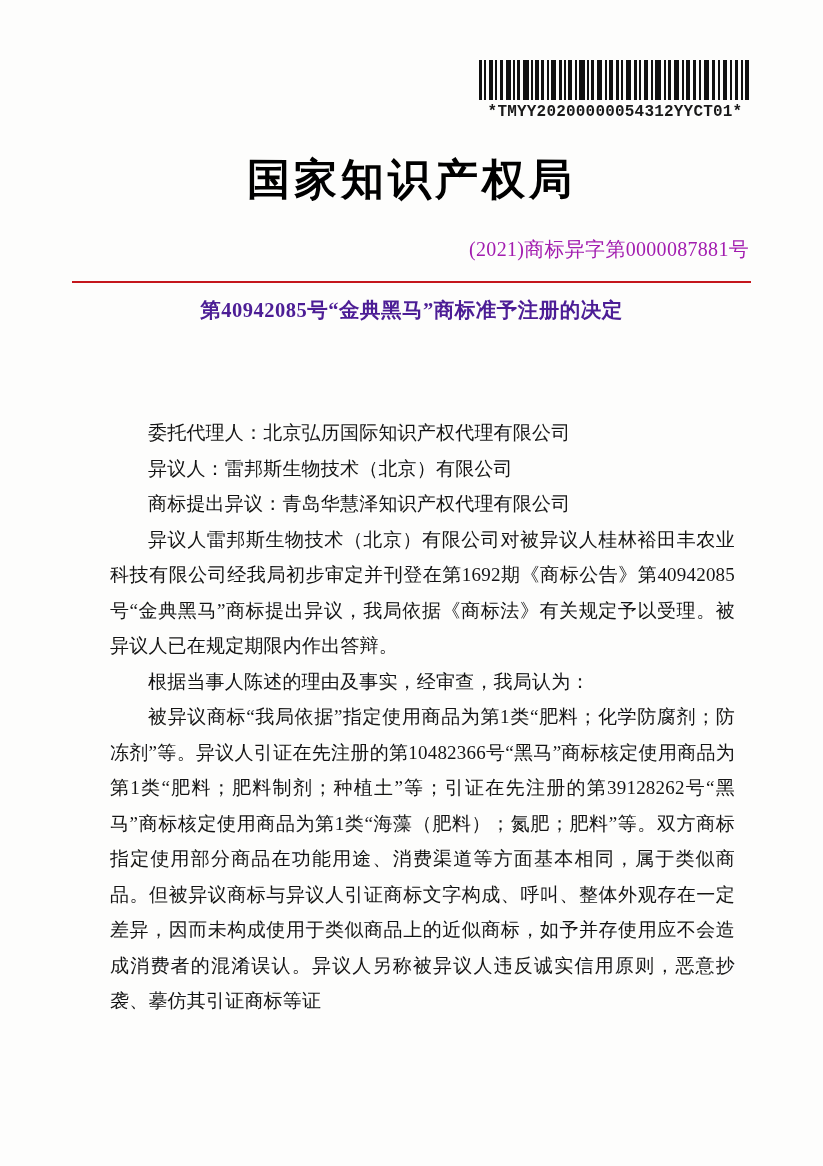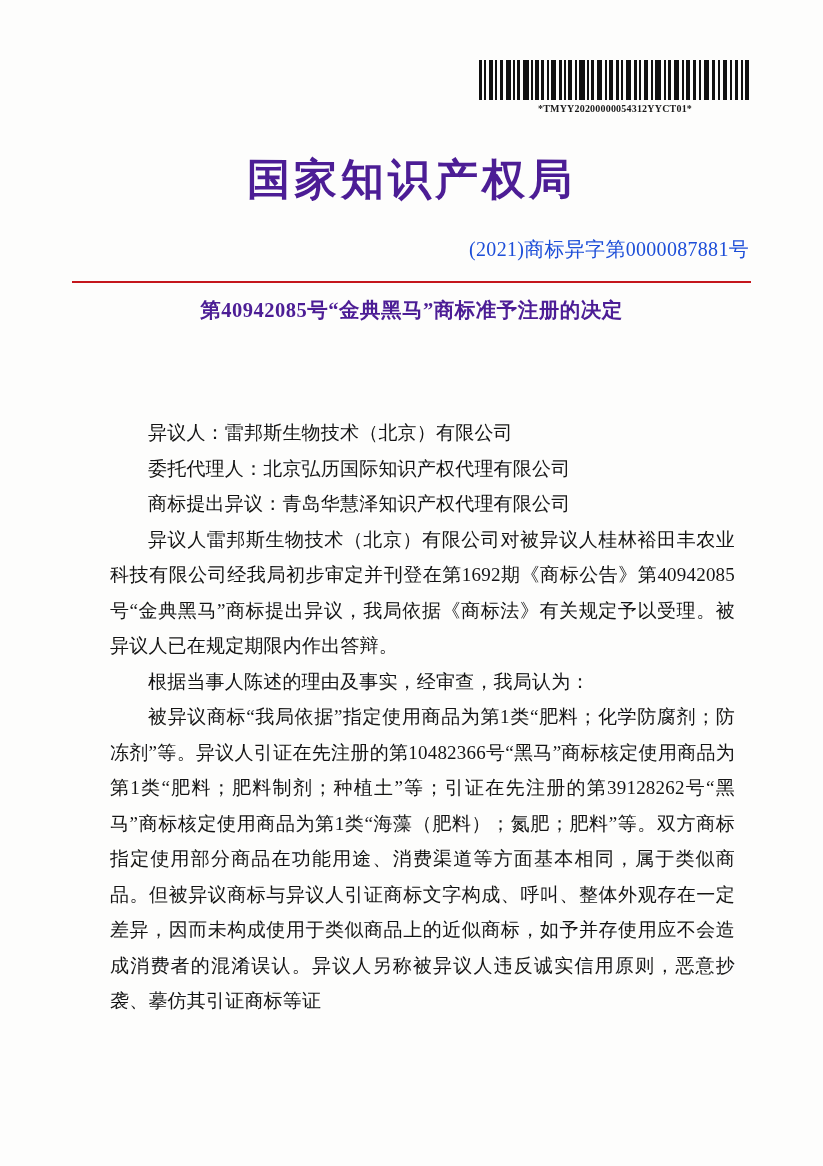--- a/index.html
+++ b/index.html
@@ -31,50 +31,50 @@
     width: 272px;
     text-align: center;
   }
   .barcode-bars {
     height: 40px;
     width: 272px;
     display: block;
   }
   .barcode-text {
     margin-top: 3px;
-    font-family: Liberation Serif, serif;
-    font-size: 10px;
+    font-family: Liberation Mono, monospace;
+    font-size: 16px;
     font-weight: bold;
     letter-spacing: 0.2px;
     color: #1a1a1a;
   }
 
   
   .masthead {
     position: absolute;
     top: 155px;
     left: 0;
     width: 823px;
     text-align: center;
   }
   .masthead-title {
     font-family: "DejaVu Serif", "Liberation Serif", serif;
     font-size: 43px;
     font-weight: bold;
-    color: #4c1d95;
+    color: #000000;
     letter-spacing: 4px;
     line-height: 1.15;
   }
 
   .doc-number {
     position: absolute;
     top: 236px;
     right: 74px;
     font-size: 20px;
-    color: #1d4ed8;
+    color: #a21caf;
     letter-spacing: 0.3px;
   }
 
   .red-rule {
     position: absolute;
     top: 281px;
     left: 72px;
     width: 679px;
     height: 2px;
     background: #c4161c;
@@ -177,21 +177,21 @@
     <div class="masthead-title">国家知识产权局</div>
   </div>
 
   <div class="doc-number">(2021)商标异字第0000087881号</div>
 
   <div class="red-rule"></div>
 
   <div class="doc-title">第40942085号“金典黑马”商标准予注册的决定</div>
 
   <div class="body-text">
+    <p class="indent label-line">委托代理人：北京弘历国际知识产权代理有限公司</p>
     <p class="indent label-line">异议人：雷邦斯生物技术（北京）有限公司</p>
-    <p class="indent label-line">委托代理人：北京弘历国际知识产权代理有限公司</p>
     <p class="indent label-line">商标提出异议：青岛华慧泽知识产权代理有限公司</p>
     <p class="indent">异议人雷邦斯生物技术（北京）有限公司对被异议人桂林裕田丰农业科技有限公司经我局初步审定并刊登在第1692期《商标公告》第40942085号“金典黑马”商标提出异议，我局依据《商标法》有关规定予以受理。被异议人已在规定期限内作出答辩。</p>
     <p class="indent">根据当事人陈述的理由及事实，经审查，我局认为：</p>
     <p class="indent">被异议商标“我局依据”指定使用商品为第1类“肥料；化学防腐剂；防冻剂”等。异议人引证在先注册的第10482366号“黑马”商标核定使用商品为第1类“肥料；肥料制剂；种植土”等；引证在先注册的第39128262号“黑马”商标核定使用商品为第1类“海藻（肥料）；氮肥；肥料”等。双方商标指定使用部分商品在功能用途、消费渠道等方面基本相同，属于类似商品。但被异议商标与异议人引证商标文字构成、呼叫、整体外观存在一定差异，因而未构成使用于类似商品上的近似商标，如予并存使用应不会造成消费者的混淆误认。异议人另称被异议人违反诚实信用原则，恶意抄袭、摹仿其引证商标等证</p>
   </div>
 
 </div>
 
 </body></html>

